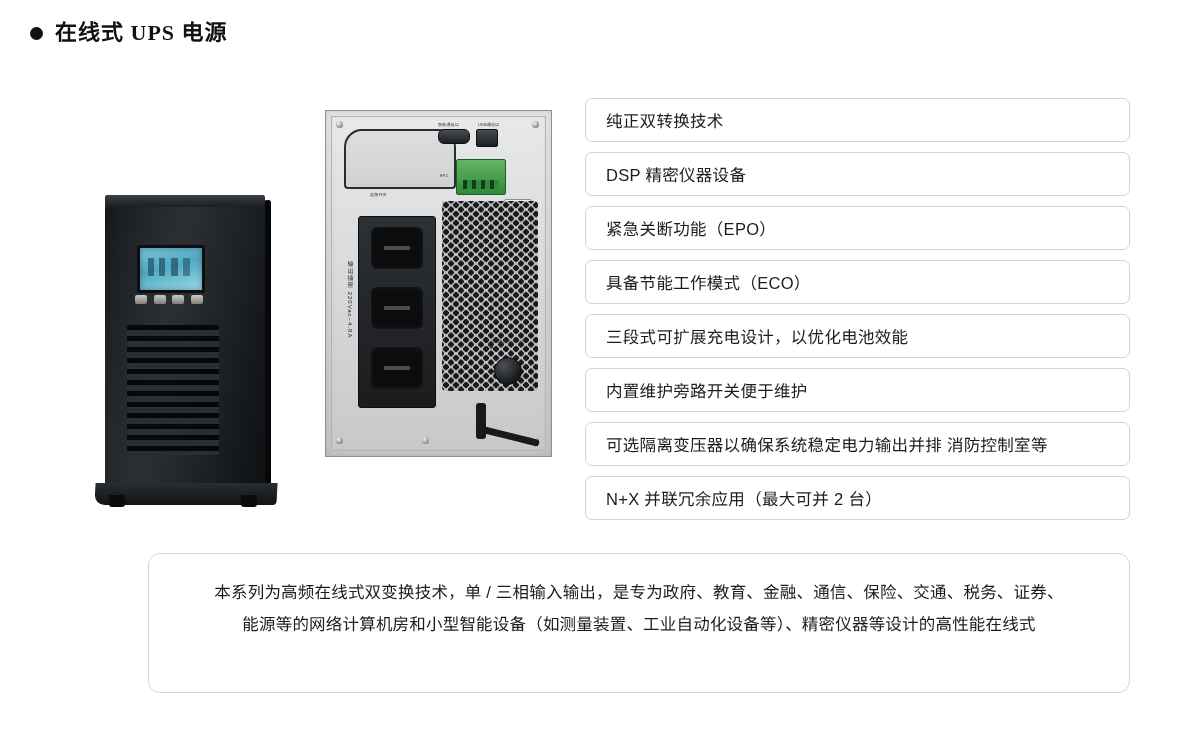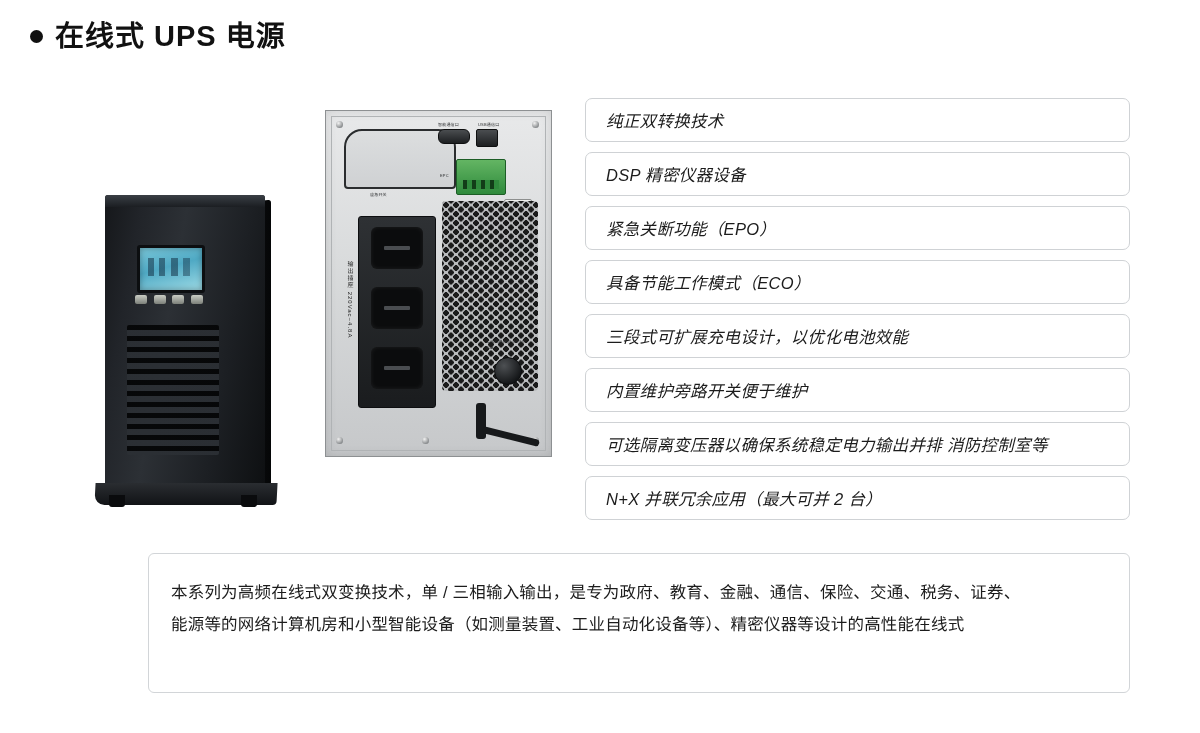--- a/index.html
+++ b/index.html
@@ -27,25 +27,26 @@
   }
   .bullet-dot {
     width: 13px;
     height: 13px;
     border-radius: 50%;
     background: #111111;
     display: inline-block;
     flex: 0 0 auto;
   }
   .page-title .title-text {
-    font-size: 29px;
+    font-size: 22px;
     font-weight: 700;
     letter-spacing: 1px;
     color: #111111;
     line-height: 1;
+    font-family: Liberation Serif, serif;
   }
 
   
   .product-area {
     position: absolute;
     left: 60px;
     top: 100px;
     width: 500px;
     height: 420px;
   }
@@ -303,35 +304,35 @@
     margin-bottom: 10px;
     border: 1px solid #cfd2d5;
     border-radius: 7px;
     display: flex;
     align-items: center;
     padding-left: 20px;
     font-size: 16.5px;
     color: #1c1c1c;
     background: #fff;
     letter-spacing: .3px;
-    font-style: italic;
   }
 
   
   .desc-box {
     position: absolute;
     left: 148px;
     top: 553px;
     width: 982px;
     height: 140px;
     box-sizing: border-box;
     border: 1px solid #d2d5d8;
-    border-radius: 6px;
+    border-radius: 12px;
     padding: 22px 22px 0 22px;
     background: #fff;
+    text-align: center;
   }
   .desc-line {
     font-size: 16.5px;
     line-height: 32px;
     color: #1c1c1c;
     letter-spacing: .2px;
   }
 </style>
 </head>
 <body>

